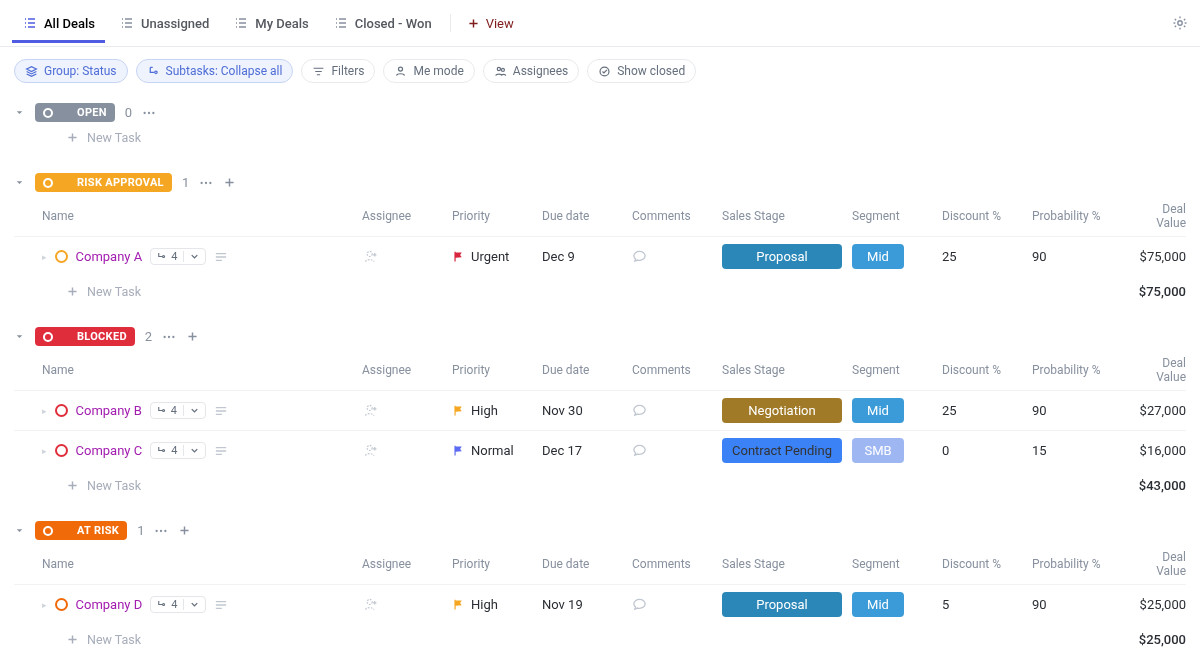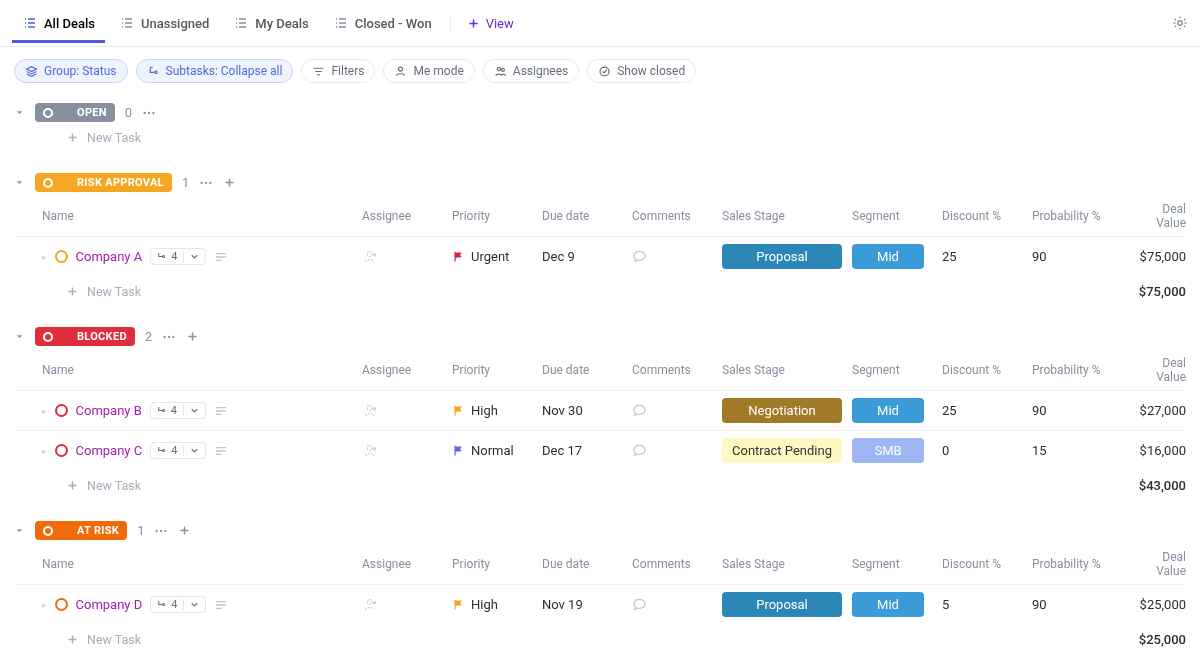--- a/index.html
+++ b/index.html
@@ -3,21 +3,21 @@
 <meta charset="utf-8">
 <style>
   *{box-sizing:border-box;margin:0;padding:0;}
   body{font-family:-apple-system,BlinkMacSystemFont,"Segoe UI",Roboto,sans-serif;font-size:13px;color:#2a2e34;background:#fff;}
   .topbar{display:flex;align-items:center;height:47px;border-bottom:1px solid #e8eaed;padding:0 12px;gap:4px;}
   .tab{display:flex;align-items:center;gap:6px;padding:0 10px;height:40px;color:#54585f;cursor:pointer;font-weight:500;}
   .tab.active{color:#000;border-bottom:3px solid #4f5be0;padding-top:3px;}
   .tab-icon{width:16px;height:16px;color:#87909e;}
   .tab.active .tab-icon{color:#4f5be0;}
   .divider{width:1px;height:18px;background:#e8eaed;margin:0 4px;}
-  .addview{display:flex;align-items:center;gap:6px;color:#6d28d9;padding:0 8px;cursor:pointer;}
+  .addview{display:flex;align-items:center;gap:6px;color:#7f1d1d;padding:0 8px;cursor:pointer;}
   .spacer{flex:1;}
   .gear{color:#87909e;cursor:pointer;}
   .toolbar{display:flex;align-items:center;gap:8px;padding:12px 14px 10px;}
   .pill{display:inline-flex;align-items:center;gap:6px;border:1px solid #e8eaed;border-radius:14px;padding:4px 10px;color:#656f7d;cursor:pointer;font-size:12px;}
   .pill.blue{border-color:#c7d5f5;background:#eef3fd;color:#4f6dd6;}
   .pill svg{width:13px;height:13px;}
   .content{padding:2px 14px 20px;}
   .group{margin-top:28px;}
   .group:first-child{margin-top:8px;}
   .ghead{display:flex;align-items:center;gap:10px;}
@@ -34,21 +34,21 @@
   .ring{width:13px;height:13px;border-radius:50%;border:2.5px solid;}
   .title{font-weight:400;color:#a21caf;}
   .sub-badge{display:inline-flex;align-items:center;gap:4px;border:1px solid #e4e6ea;border-radius:4px;padding:1px 5px;color:#656f7d;font-size:11px;}
   .sub-badge svg{width:11px;height:11px;}
   .chev{border-left:1px solid #e4e6ea;padding-left:5px;margin-left:2px;}
   .desc-icon{color:#c1c7d0;}
   .assign-icon{color:#c1c7d0;}
   .prio{display:flex;align-items:center;gap:6px;}
   .flag{width:13px;height:13px;}
   .stage{display:inline-flex;align-items:center;justify-content:center;color:#fff;font-size:13px;border-radius:4px;padding:5px 0;width:120px;}
-  .seg{display:inline-flex;align-items:center;justify-content:center;color:#fff;font-size:13px;border-radius:4px;padding:5px 0;width:72px;}
+  .seg{display:inline-flex;align-items:center;justify-content:center;color:#fff;font-size:13px;border-radius:4px;padding:5px 0;width:52px;}
   .val{text-align:right;padding-right:6px;}
   .newtask{display:flex;align-items:center;gap:8px;color:#a7adba;padding:8px 0 0 52px;cursor:pointer;font-size:12.5px;}
   .newtask-row{display:grid;grid-template-columns:320px 90px 90px 90px 90px 130px 90px 90px 100px 60px;padding:8px 0 0 28px;align-items:center;}
   .newtask-row .nt{display:flex;align-items:center;gap:8px;color:#a7adba;padding-left:24px;cursor:pointer;font-size:12.5px;}
   .sum{grid-column:10;text-align:right;padding-right:6px;font-weight:500;}
   svg{display:block;}
   .comment-icon{color:#c1c7d0;}
 </style>
 </head>
 <body>
@@ -393,21 +393,21 @@
             <path d="M3 2v12h1.5V9.5L12 9l-2-3 2-3H4.5V2z"></path>
           </svg>
           <span>Normal</span>
         </div>
         <div>Dec 17</div>
         <div class="comment-icon">
           <svg width="15" height="15" viewBox="0 0 16 16" fill="none" stroke="currentColor" stroke-width="1.4">
             <path d="M8 2.5c3.3 0 6 2.1 6 4.8s-2.7 4.8-6 4.8c-.7 0-1.4-.1-2-.3L3 13l.8-2.3C2.7 9.8 2 8.6 2 7.3 2 4.6 4.7 2.5 8 2.5z"></path>
           </svg>
         </div>
-        <div><span class="stage" style="background:#fef9c3;color:#333">Contract Pending</span></div>
+        <div><span class="stage" style="background:#3b82f6;color:#333">Contract Pending</span></div>
         <div><span class="seg" style="background:#9eb6f2">SMB</span></div>
         <div>0</div>
         <div>15</div>
         <div class="val">$16,000</div>
       </div>
       <div class="newtask-row">
         <div class="nt">
           <svg width="13" height="13" viewBox="0 0 16 16" stroke="currentColor" stroke-width="1.8" fill="none">
             <path d="M8 3v10M3 8h10"></path>
           </svg>

